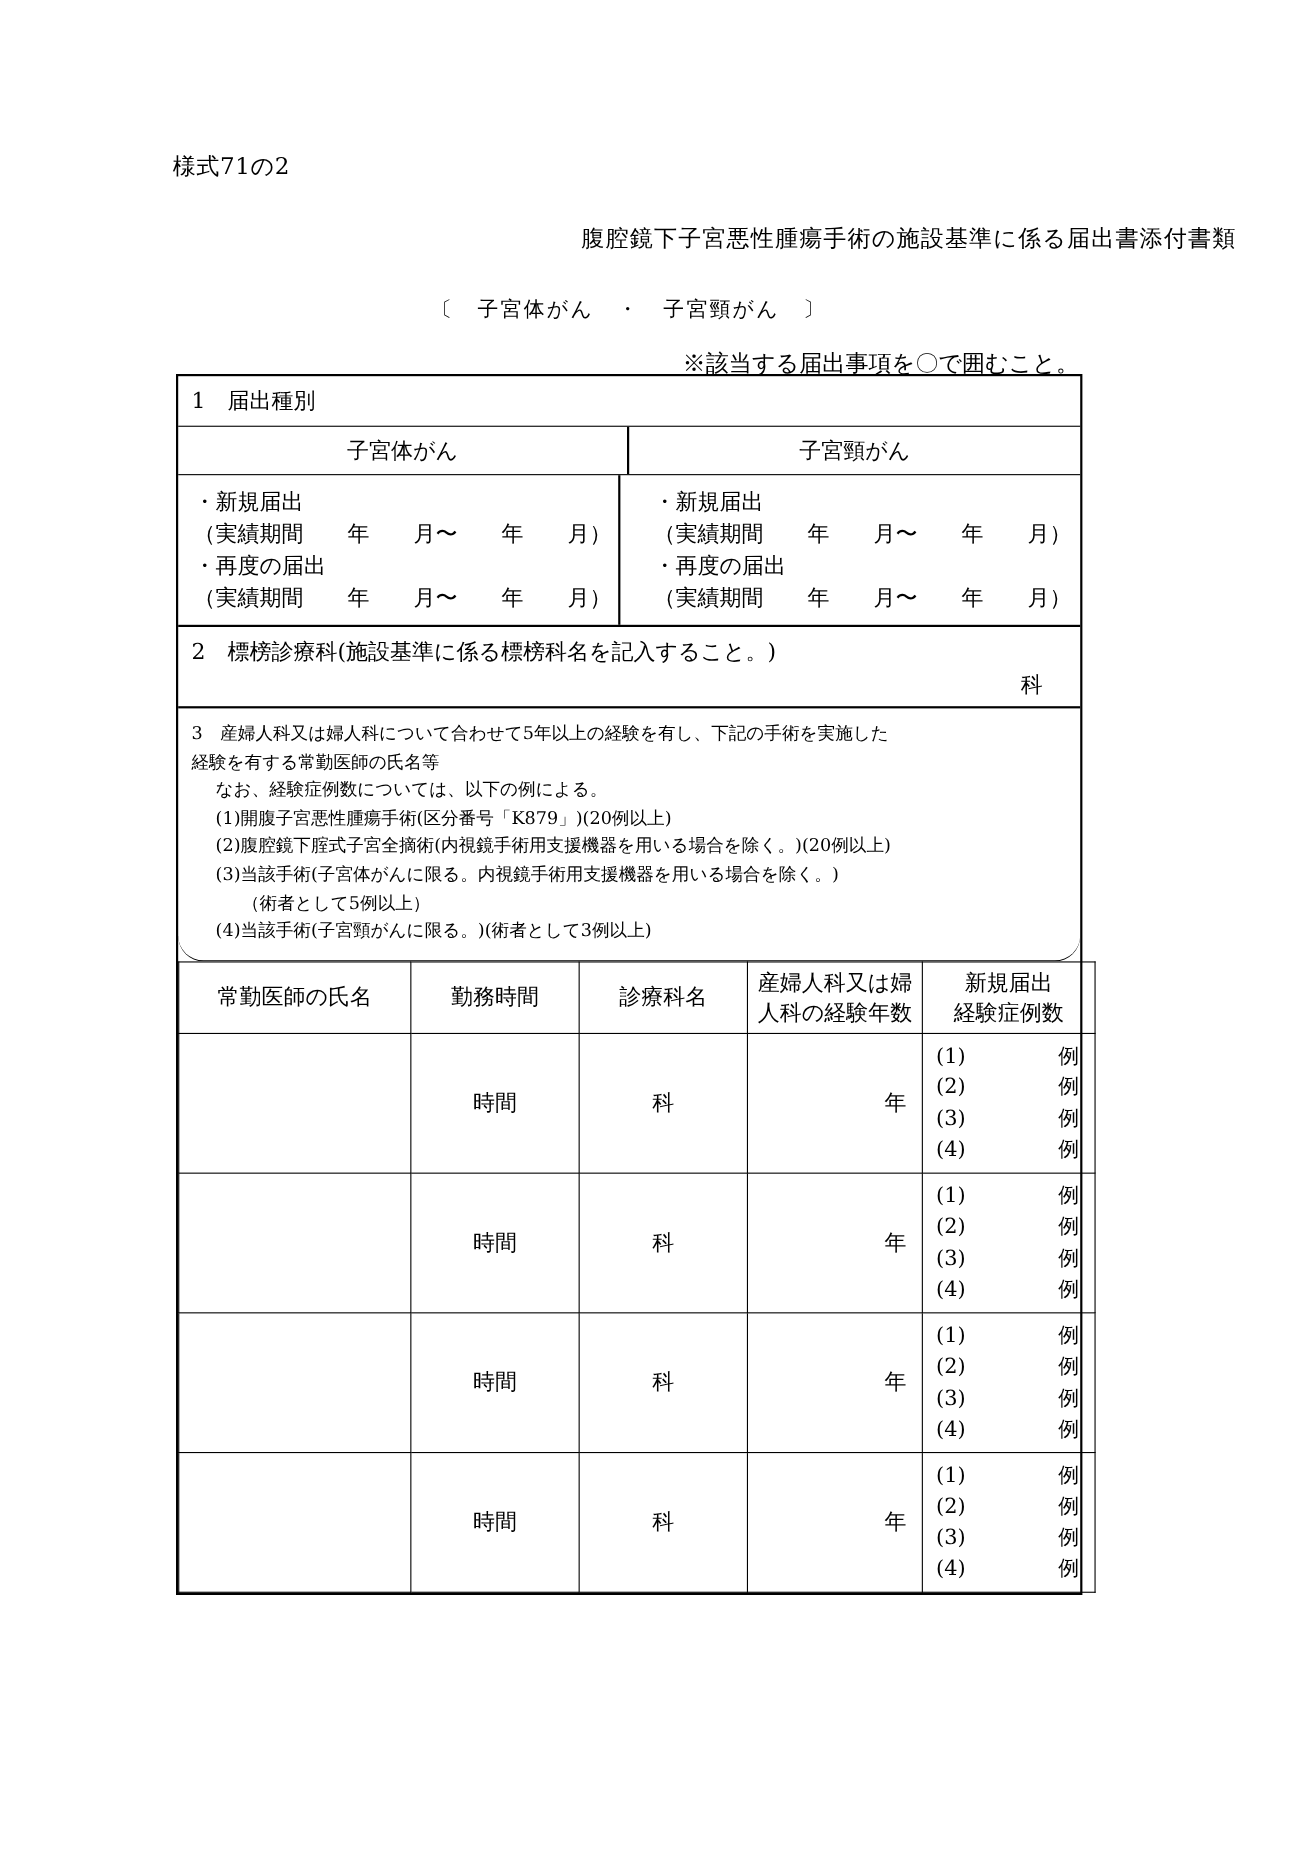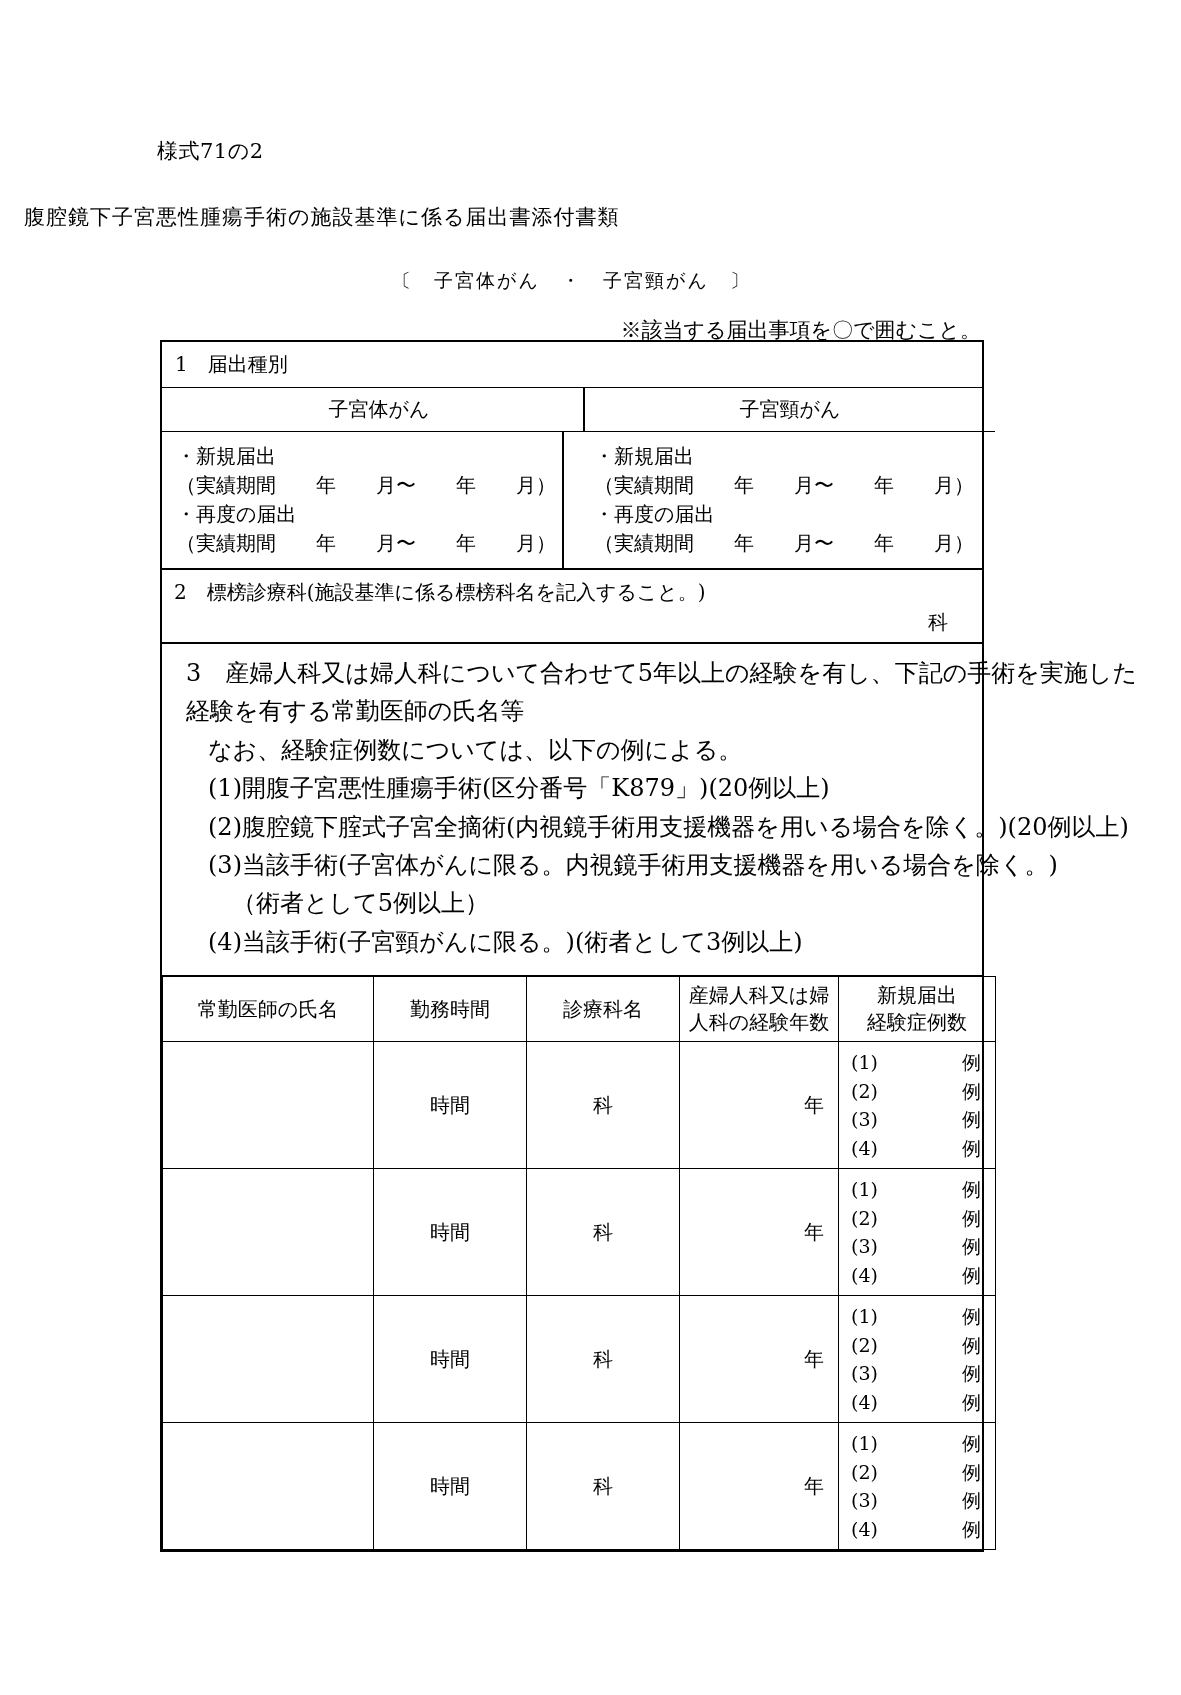--- a/index.html
+++ b/index.html
@@ -31,21 +31,21 @@
     top: 137px;
     font-size: 21px;
     letter-spacing: 0.5px;
     white-space: nowrap;
   }
   .doc-title {
     position: absolute;
     left: 0;
     top: 203px;
     width: 1100px;
-    text-align: left;
+    text-align: right;
     font-size: 21px;
     letter-spacing: 1px;
     white-space: nowrap;
   }
   .doc-subtitle {
     position: absolute;
     left: 0;
     top: 268px;
     width: 1095px;
     text-align: center;
@@ -68,21 +68,21 @@
     border: 2px solid #000;
     box-sizing: border-box;
   }
 
   .sec-head {
     font-size: 20px;
     padding: 9px 0 9px 12px;
     white-space: nowrap;
   }
   .row-border-bottom { border-bottom: 2px solid #000; gap: 16px; }
-  .row-border-bottom-thin { border-bottom: 1px solid #000; padding-left: 13px; }
+  .row-border-bottom-thin { border-bottom: 1px solid #000; }
 
   .two-col {
     display: flex;
     width: 100%;
     justify-content: space-between;
   }
   .two-col > div {
     flex: 1 1 50%;
     box-sizing: border-box;
   }
@@ -111,23 +111,24 @@
     white-space: nowrap;
   }
   .sec2-ka {
     position: absolute;
     right: 34px;
     bottom: 6px;
     font-size: 20px;
   }
 
   .sec3-box {
-    font-size: 24px;
-    padding: 10px 0 14px 24px;
+    font-size: 16px;
+    padding: 10px 0 14px 12px;
     line-height: 1.6;
+    border-radius: 23px;
   }
   .sec3-box .ln { white-space: nowrap; }
   .indent1 { padding-left: 22px; }
   .indent2 { padding-left: 46px; }
 
   
   .dr-table {
     width: 100%;
     border-collapse: collapse;
     table-layout: fixed;

